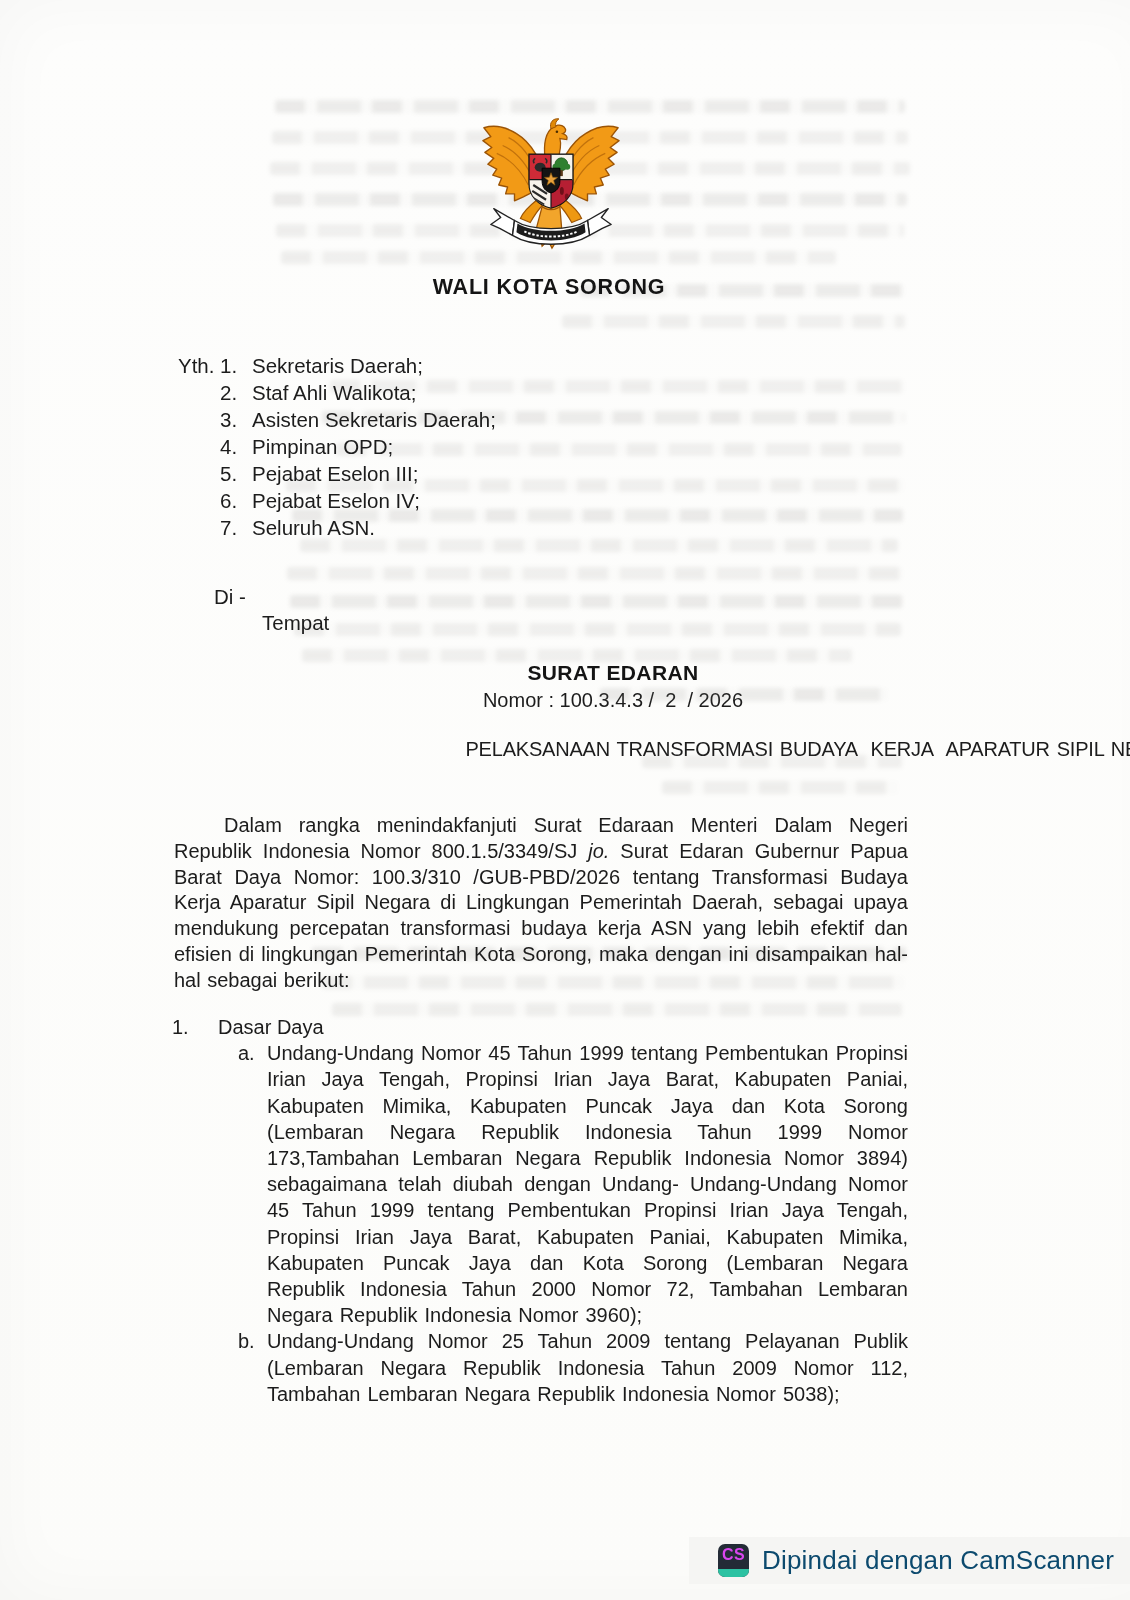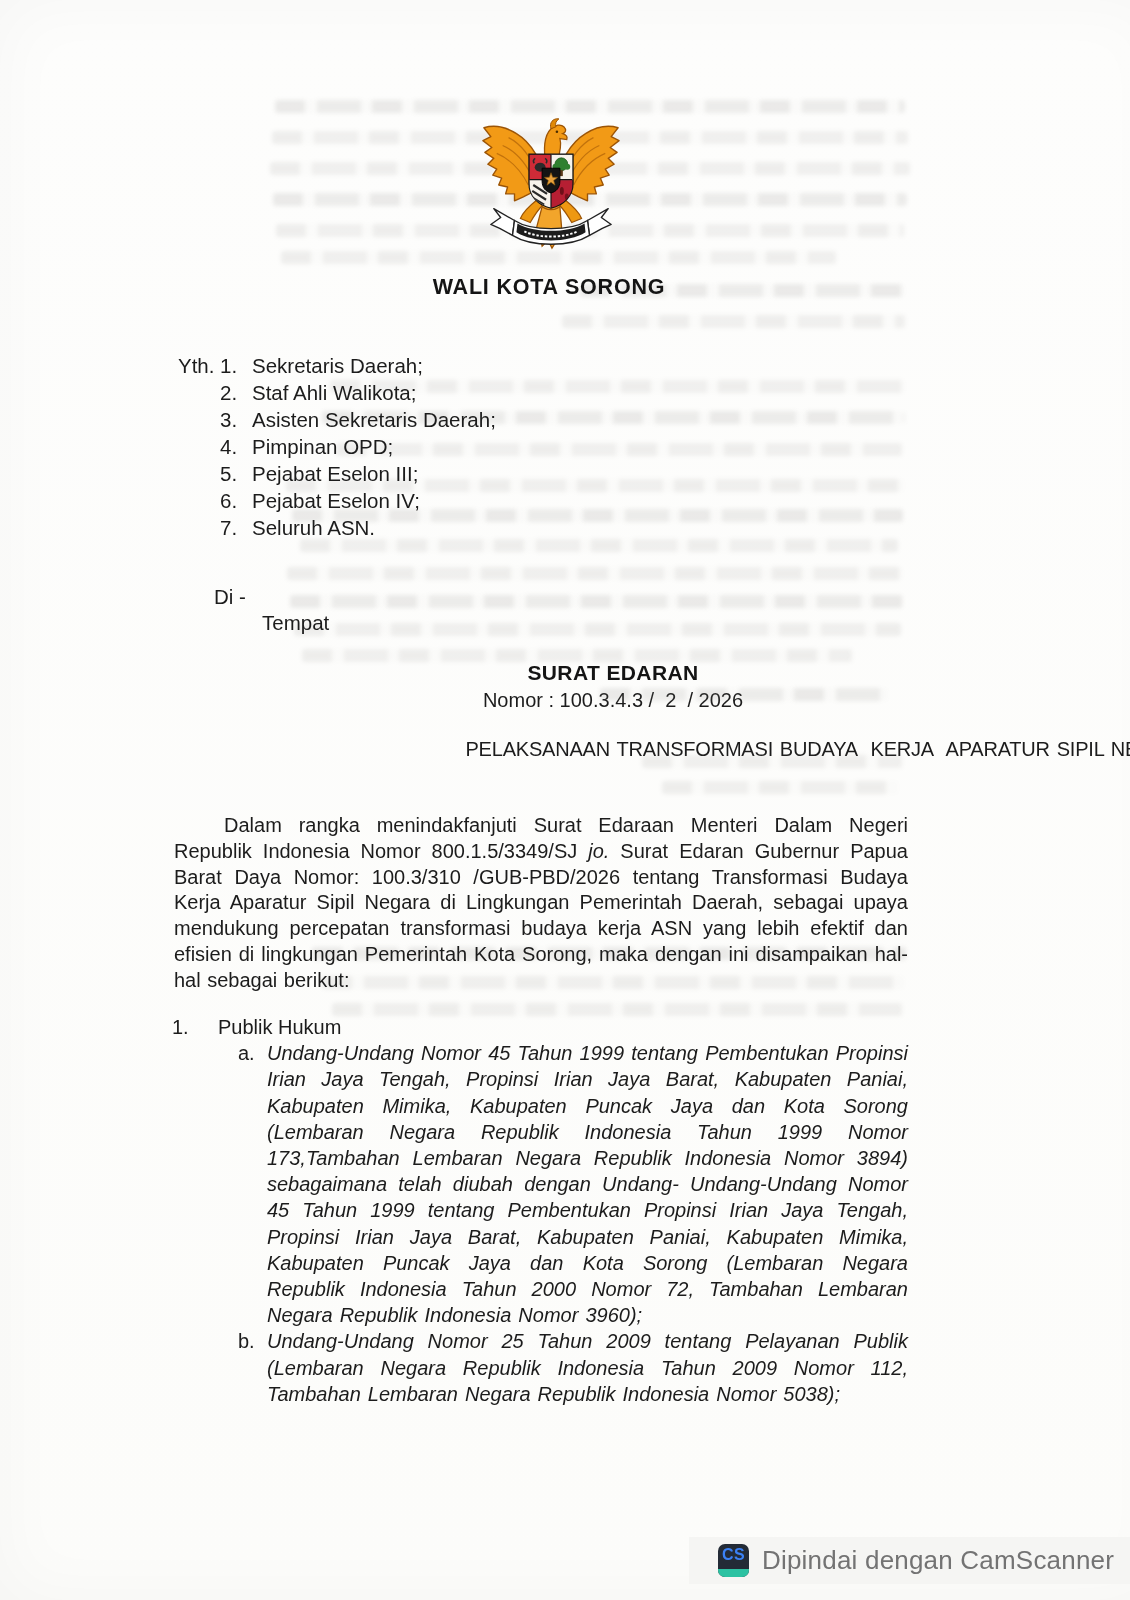--- a/index.html
+++ b/index.html
@@ -53,39 +53,39 @@
     position:absolute; left:174px; top:813px; width:734px; z-index:2;
     font-size:20px; line-height:25.8px; text-align:justify; text-indent:50px;
     word-spacing:1px; margin:0;
   }
   .legal { position:absolute; left:172px; top:1014px; width:736px; z-index:2;
     font-size:20px; line-height:26.2px; }
   .sec-head { display:flex; }
   .sec-num { width:46px; }
   .sub-item { display:flex; margin-left:66px; }
   .sub-letter { width:29px; flex:none; }
-  .sub-text { width:641px; text-align:justify; word-spacing:1.5px;font-style:italic; }
+  .sub-text { width:641px; text-align:justify; word-spacing:1.5px; }
   
   .cam-bar {
     position:absolute; left:689px; top:1537px; width:441px; height:47px; z-index:3;
     background:#f5f5f3; display:flex; align-items:center;
   }
   .cs-icon {
     position:relative; width:31px; height:33px; margin-left:29px; flex:none;
     background:#232b36; border-radius:7px;
   }
   .cs-letters {
     position:absolute; top:2px; left:0; width:100%; text-align:center;
-    color:#3b82f6; font-size:16px; font-weight:bold; letter-spacing:.5px;
+    color:#d946ef; font-size:16px; font-weight:bold; letter-spacing:.5px;
   }
   .cs-accent {
     position:absolute; bottom:0; left:0; width:100%; height:8px;
     background:#2cc2a2; border-radius:0 0 7px 7px;
   }
-  .cam-text { font-size:26px; color:#737373; margin-left:13px; letter-spacing:.2px; }
+  .cam-text { font-size:26px; color:#0c4a6e; margin-left:13px; letter-spacing:.2px; }
 </style>
 </head>
 <body>
 
 <div class="page">
 
   <div class="bleed-layer" id="bleed-layer">
       <div class="bleedline" style="left: 275px; top: 100px; width: 630px; opacity: 0.42;"></div>
       <div class="bleedline" style="left: 272px; top: 131px; width: 636px; opacity: 0.33;"></div>
       <div class="bleedline" style="left: 270px; top: 162px; width: 640px; opacity: 0.33;"></div>
@@ -214,21 +214,21 @@
   <div class="se-number">Nomor : 100.3.4.3 /  2  / 2026</div>
   <div class="subject">
     <div>PELAKSANAAN TRANSFORMASI BUDAYA  KERJA  APARATUR SIPIL NEGARA</div>
   </div>
 
   <p class="opening"><span>Dalam rangka menindakfanjuti Surat Edaraan Menteri Dalam Negeri Republik Indonesia Nomor 800.1.5/3349/SJ </span><i>jo.</i><span> Surat Edaran Gubernur Papua Barat Daya Nomor: 100.3/310 /GUB-PBD/2026 tentang Transformasi Budaya Kerja Aparatur Sipil Negara di Lingkungan Pemerintah Daerah, sebagai upaya mendukung percepatan transformasi budaya kerja ASN yang lebih efektif dan efisien di lingkungan Pemerintah Kota Sorong, maka dengan ini disampaikan hal-hal sebagai berikut:</span></p>
 
   <div class="legal">
     <div class="sec-head">
       <span class="sec-num">1.</span>
-      <span>Publik Hukum</span>
+      <span>Dasar Daya</span>
     </div>
     <div class="sub-item">
       <span class="sub-letter">a.</span>
       <span class="sub-text">Undang-Undang Nomor 45 Tahun 1999 tentang Pembentukan Propinsi Irian Jaya Tengah, Propinsi Irian Jaya Barat, Kabupaten Paniai, Kabupaten Mimika, Kabupaten Puncak Jaya dan Kota Sorong (Lembaran Negara Republik Indonesia Tahun 1999 Nomor 173,Tambahan Lembaran Negara Republik Indonesia Nomor 3894) sebagaimana telah diubah dengan Undang- Undang-Undang Nomor 45 Tahun 1999 tentang Pembentukan Propinsi Irian Jaya Tengah, Propinsi Irian Jaya Barat, Kabupaten Paniai, Kabupaten Mimika, Kabupaten Puncak Jaya dan Kota Sorong (Lembaran Negara Republik Indonesia Tahun 2000 Nomor 72, Tambahan Lembaran Negara Republik Indonesia Nomor 3960);</span>
     </div>
     <div class="sub-item">
       <span class="sub-letter">b.</span>
       <span class="sub-text">Undang-Undang Nomor 25 Tahun 2009 tentang Pelayanan Publik (Lembaran Negara Republik Indonesia Tahun 2009 Nomor 112, Tambahan Lembaran Negara Republik Indonesia Nomor 5038);</span>
     </div>
   </div>

